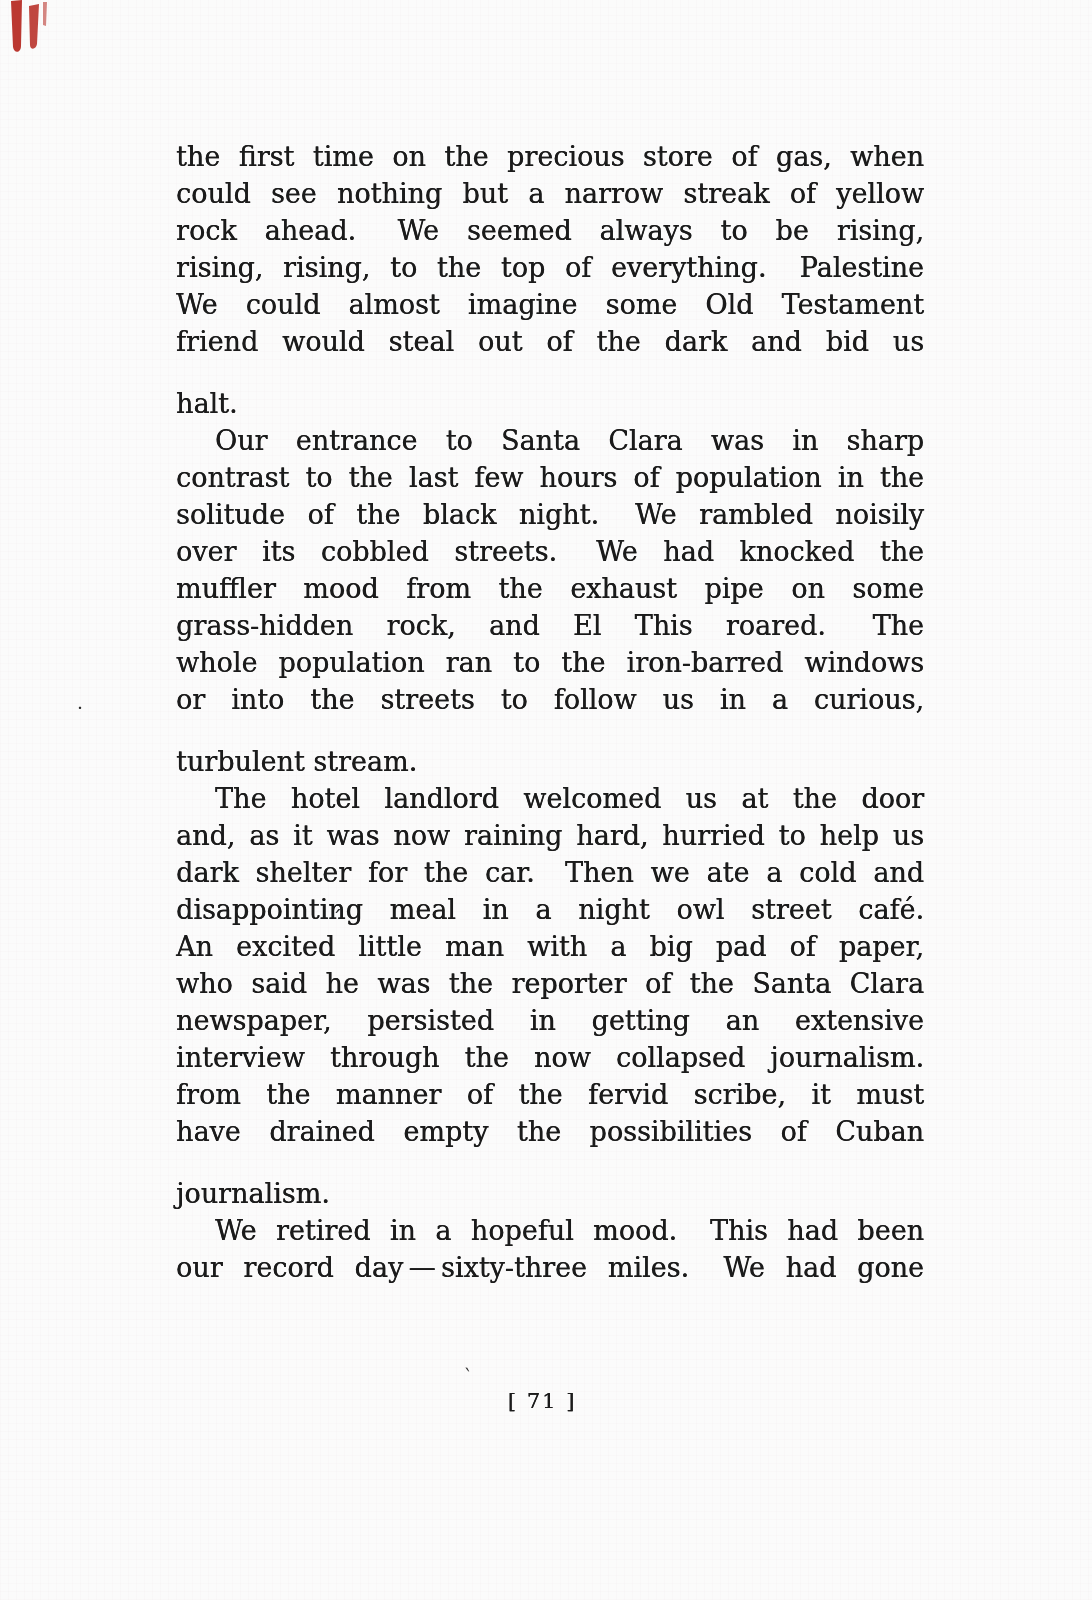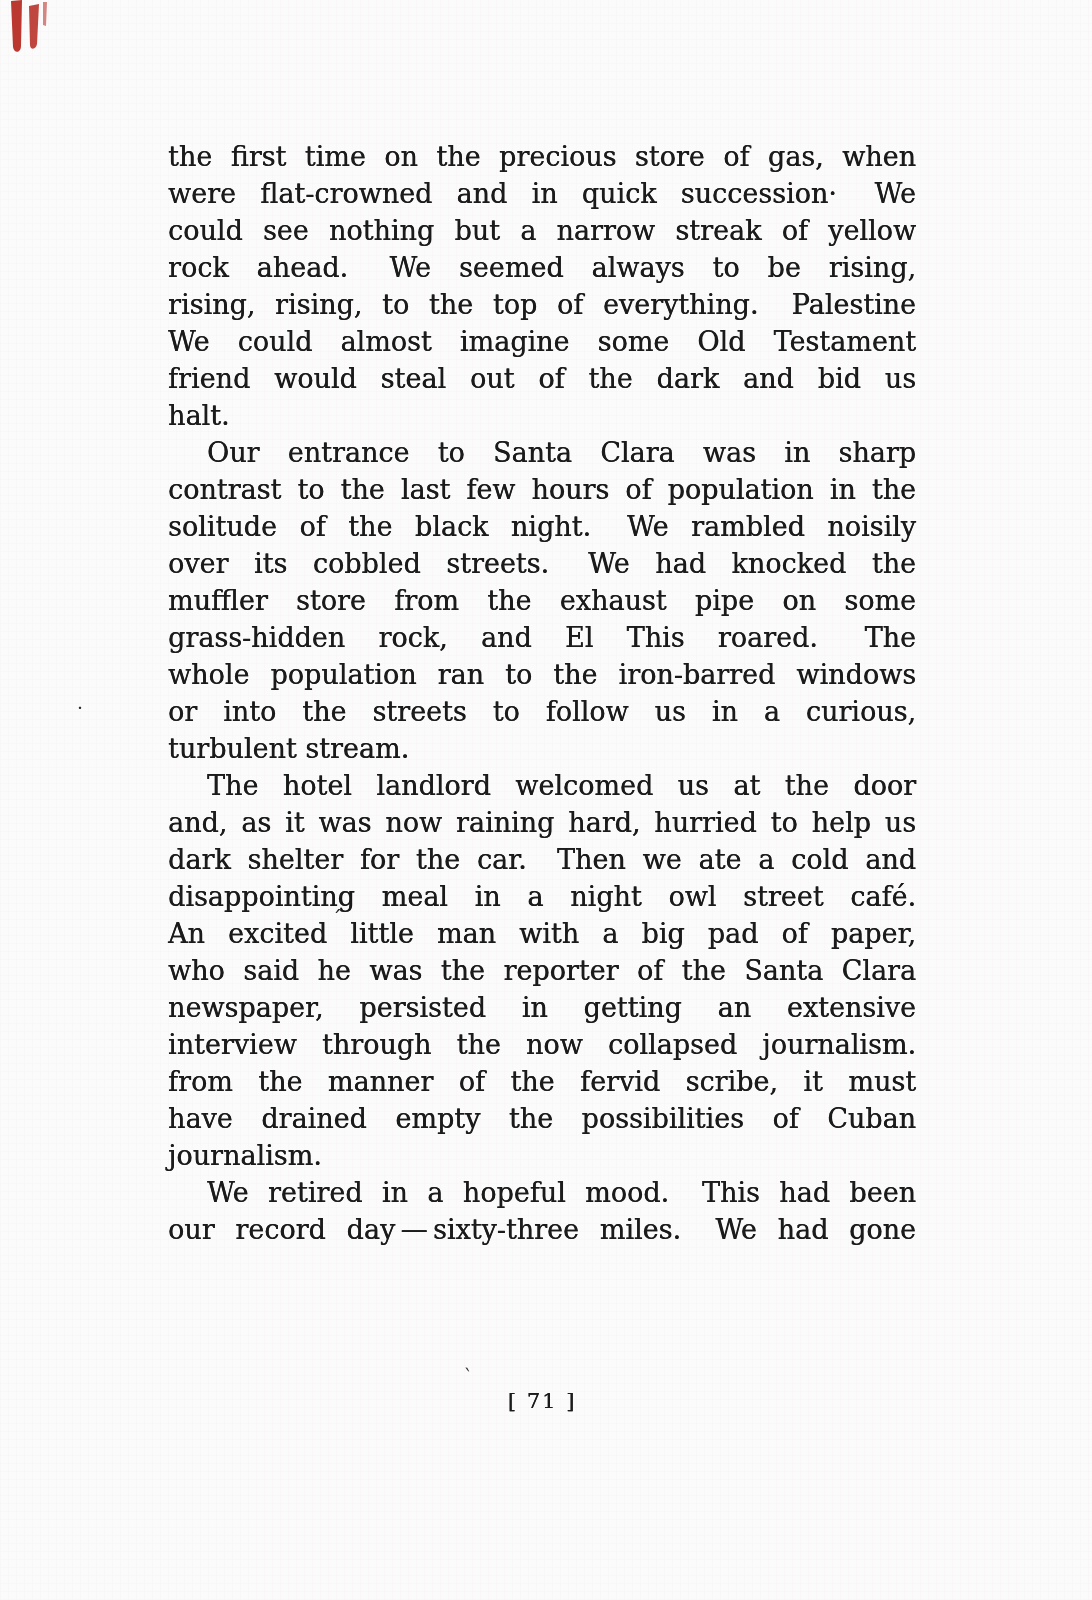--- a/index.html
+++ b/index.html
@@ -13,31 +13,31 @@
   }
   
   .scan-texture {
     position: absolute; inset: 0; pointer-events: none;
     background:
       repeating-linear-gradient(0deg,  rgba(214,190,200,0.055) 0 1px, transparent 1px 8px),
       repeating-linear-gradient(90deg, rgba(214,190,200,0.055) 0 1px, transparent 1px 8px);
   }
   .text-block {
     position: absolute;
-    left: 168px; top: 138px; width: 748px;
+    left: 176px; top: 138px; width: 748px;
   }
   .line {
     font-size: 27px;
     height: 37px;
     line-height: 37px;
     text-align: justify;
     text-align-last: justify;
     text-shadow: 0.35px 0 0 currentColor; 
   }
-  .line.no-just { text-align-last: left; }
+  .line.no-just { text-align-last: left; margin-top: 25px; }
   .line.indent  { text-indent: 39px; }
   .page-number {
     position: absolute;
     left: 168px; top: 1389px; width: 748px;
     text-align: center;
     font-size: 21px;
     letter-spacing: 2px;
     text-shadow: 0.35px 0 0 currentColor;
   }
   .red-stamp {
@@ -57,32 +57,31 @@
 <div class="red-stamp">
   <svg width="42" height="64" viewBox="0 0 42 64" aria-hidden="true">
     <path fill="currentColor" opacity="0.92" d="M5,1 L16,0 L15,46 C15,53 8,54 7,47 Z"></path>
     <path fill="currentColor" opacity="0.85" d="M23,6 L33,4 L31,44 C30,50 24,50 24,45 Z"></path>
     <path fill="currentColor" opacity="0.55" d="M37,2 L41,2 L40,26 L37,25 Z"></path>
   </svg>
 </div>
 
 <div class="text-block" id="text-block">
     <div class="line">the first time on the precious store of gas, when</div>
-    <div class="line">were flat-crowned and in quick succession·  We</div>
     <div class="line">could see nothing but a narrow streak of yellow</div>
     <div class="line">rock ahead.  We seemed always to be rising,</div>
     <div class="line">rising, rising, to the top of everything.  Palestine</div>
     <div class="line">We could almost imagine some Old Testament</div>
     <div class="line">friend would steal out of the dark and bid us</div>
     <div class="line no-just">halt.</div>
     <div class="line indent">Our entrance to Santa Clara was in sharp</div>
     <div class="line">contrast to the last few hours of population in the</div>
     <div class="line">solitude of the black night.  We rambled noisily</div>
     <div class="line">over its cobbled streets.  We had knocked the</div>
-    <div class="line">muffler store from the exhaust pipe on some</div>
+    <div class="line">muffler mood from the exhaust pipe on some</div>
     <div class="line">grass-hidden rock, and El This roared.  The</div>
     <div class="line">whole population ran to the iron-barred windows</div>
     <div class="line">or into the streets to follow us in a curious,</div>
     <div class="line no-just">turbulent stream.</div>
     <div class="line indent">The hotel landlord welcomed us at the door</div>
     <div class="line">and, as it was now raining hard, hurried to help us</div>
     <div class="line">dark shelter for the car.  Then we ate a cold and</div>
     <div class="line">disappointing meal in a night owl street café.</div>
     <div class="line">An excited little man with a big pad of paper,</div>
     <div class="line">who said he was the reporter of the Santa Clara</div>

